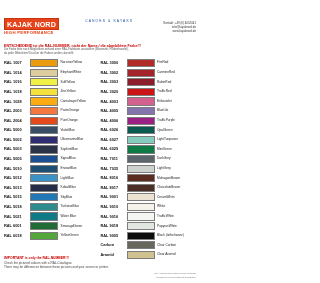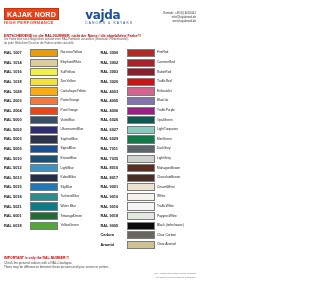--- a/index.html
+++ b/index.html
@@ -3,21 +3,21 @@
 <meta charset="utf-8">
 <style>
   html,body{margin:0;padding:0;}
   body{
     width:200px;height:283px;
     background:#ffffff;
     font-family:"Liberation Sans", sans-serif;
     color:#1a1a1a;
     overflow:hidden;
   }
-  .page{position:relative;width:200px;height:283px;box-sizing:border-box;padding:4px 4px;}
+  .page{position:relative;width:200px;height:283px;box-sizing:border-box;padding:14px 4px;}
 
   
   .header{display:flex;align-items:flex-start;justify-content:space-between;padding-top:4px;height:24px;}
   .logo-kn{width:55px;}
   .kn-bar{
     background:#e8441c;
     color:#ffffff;
     font-weight:bold;
     font-size:7.2px;
     letter-spacing:.1px;
@@ -74,21 +74,20 @@
 
   <div class="header">
     <div>
       <div class="logo-kn">
         <div class="kn-bar">KAJAK NORD</div>
         <div class="kn-sub">HIGH PERFORMANCE</div>
       </div>
     </div>
 
     <div class="logo-vajda">
-      <div class="vajda-word">vajda</div>
       <div class="vajda-sub">CANOES &amp; KAYAKS</div>
     </div>
 
     <div class="contact">
       <div>Kontakt: +49 (0) 4052041</div>
       <div>info@kajaknord.de</div>
       <div>www.kajaknord.de</div>
     </div>
   </div>
 

